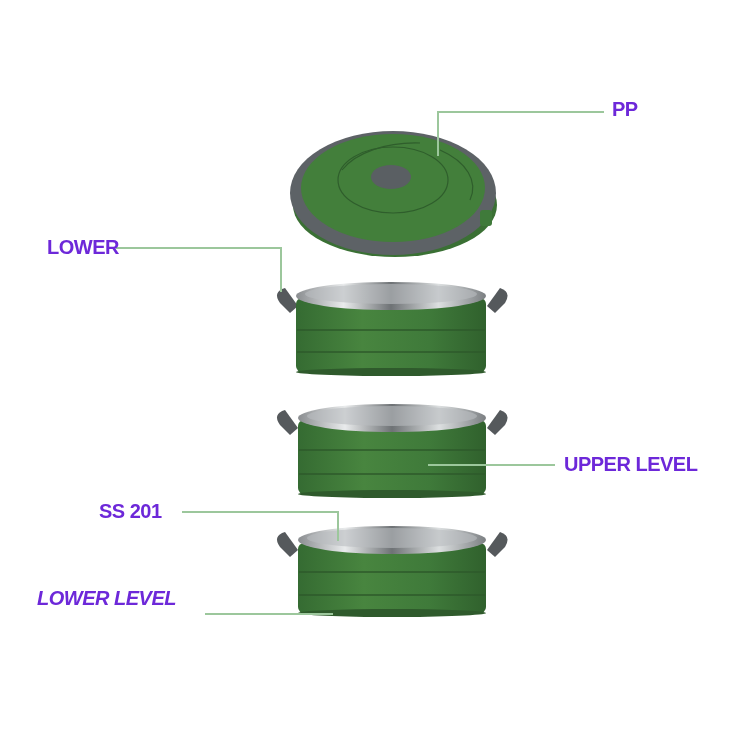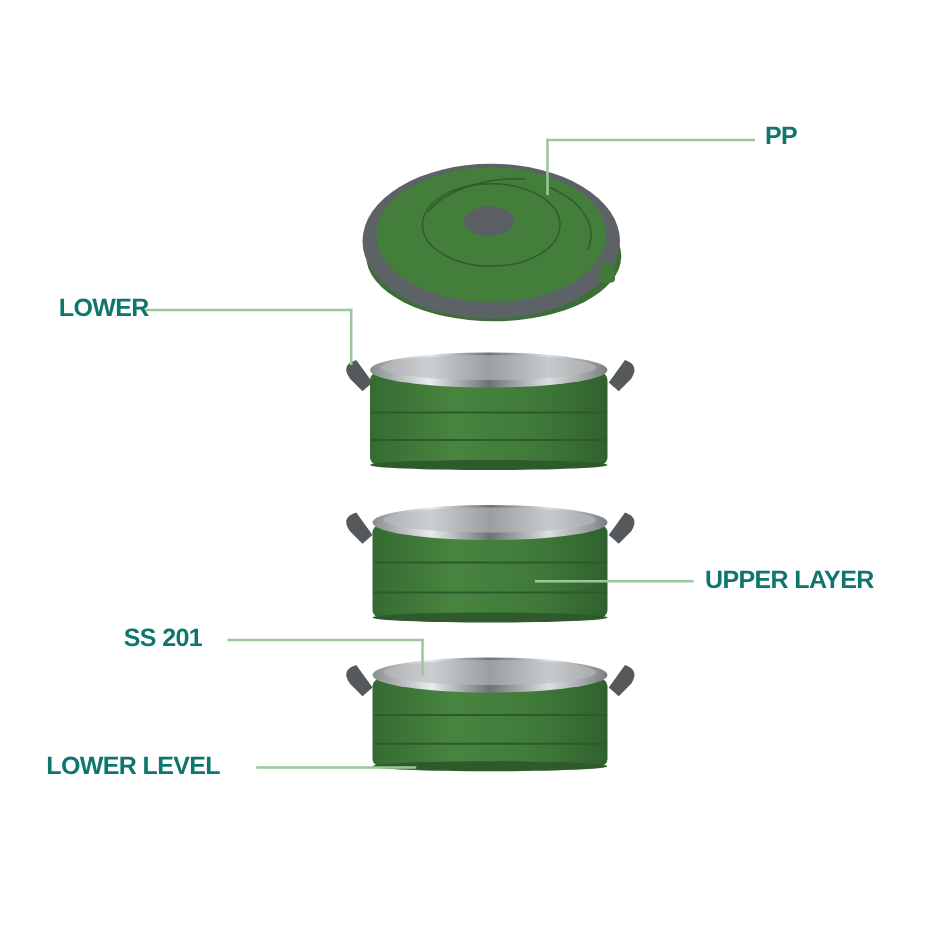--- a/index.html
+++ b/index.html
@@ -1,17 +1,17 @@
 <!DOCTYPE html>
 <html><head>
 <meta charset="utf-8">
 <style>
   html, body { margin:0; padding:0; }
   body { width:750px; height:750px; background:#ffffff; position:relative; overflow:hidden; font-family:"Liberation Sans", sans-serif; }
-  .label { position:absolute; font-weight:bold; font-size:20px; letter-spacing:-0.5px; color:#0f766e; white-space:nowrap; }
+  .label { position:absolute; font-weight:bold; font-size:20px; letter-spacing:-0.5px; color:#6d28d9; white-space:nowrap; }
   .line { position:absolute; background:#9cc79c; }
   svg { position:absolute; left:0; top:0; }
 </style>
 </head>
 <body>
 
 <svg width="750" height="750" viewBox="0 0 750 750">
   <defs>
     <linearGradient id="steel" x1="0" y1="0" x2="1" y2="0">
       <stop offset="0" stop-color="#8a8d90"></stop>
@@ -81,15 +81,15 @@
 
 <div class="line" style="left:428px; top:464px; width:127px; height:2px;"></div>
 
 <div class="line" style="left:182px; top:511px; width:157px; height:2px;"></div>
 <div class="line" style="left:337px; top:511px; width:2px; height:30px;"></div>
 
 <div class="line" style="left:205px; top:613px; width:128px; height:2px;"></div>
 
 <div class="label" style="left:612px; top:98px;">PP</div>
 <div class="label" style="left:47px; top:236px;">LOWER</div>
-<div class="label" style="left:564px; top:453px;">UPPER LAYER</div>
+<div class="label" style="left:564px; top:453px;">UPPER LEVEL</div>
 <div class="label" style="left:99px; top:500px;">SS 201</div>
-<div class="label" style="left:37px; top:602px;">LOWER LEVEL</div>
+<div class="label" style="left:37px; top:587px;font-style:italic;">LOWER LEVEL</div>
 
 </body></html>

